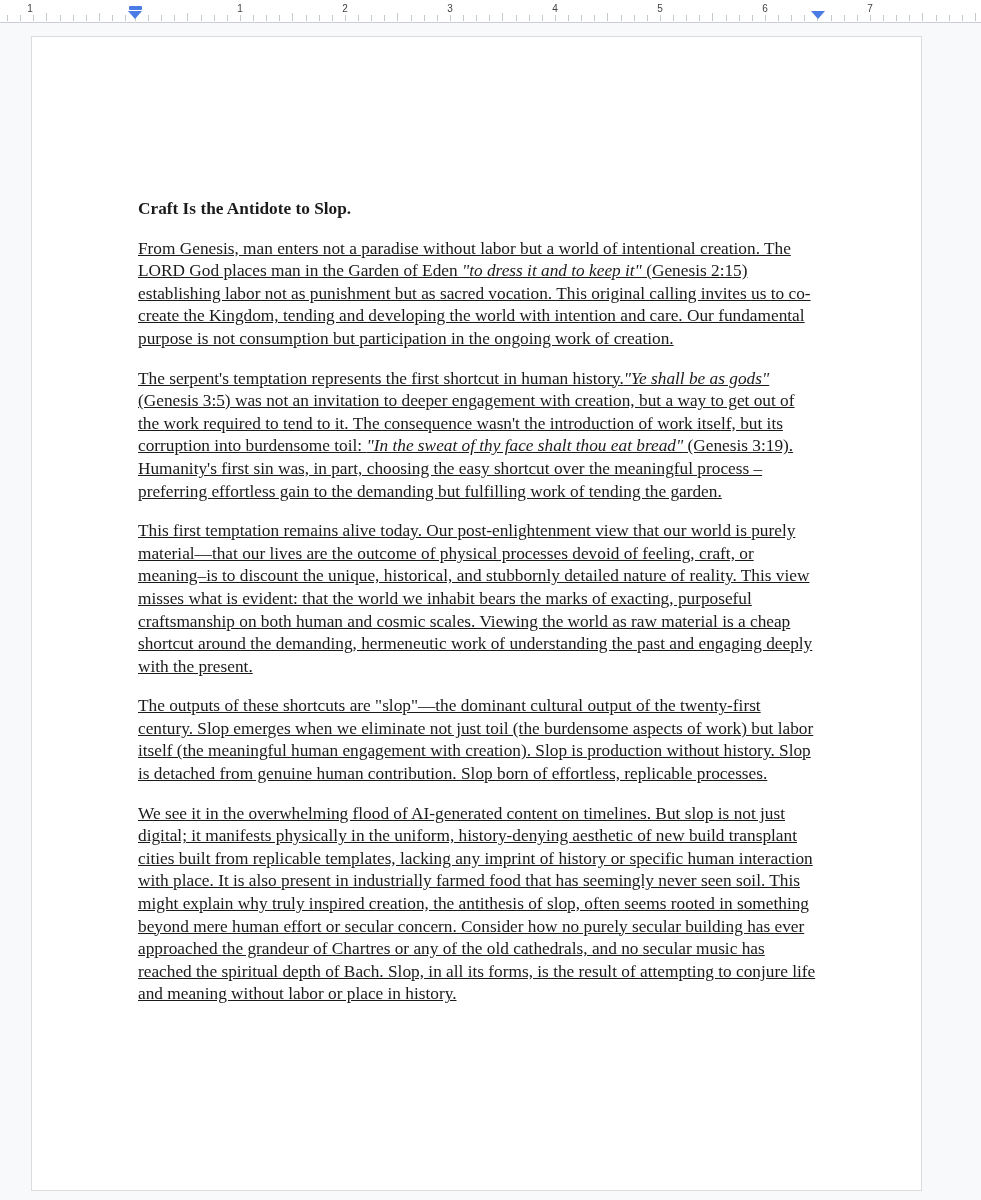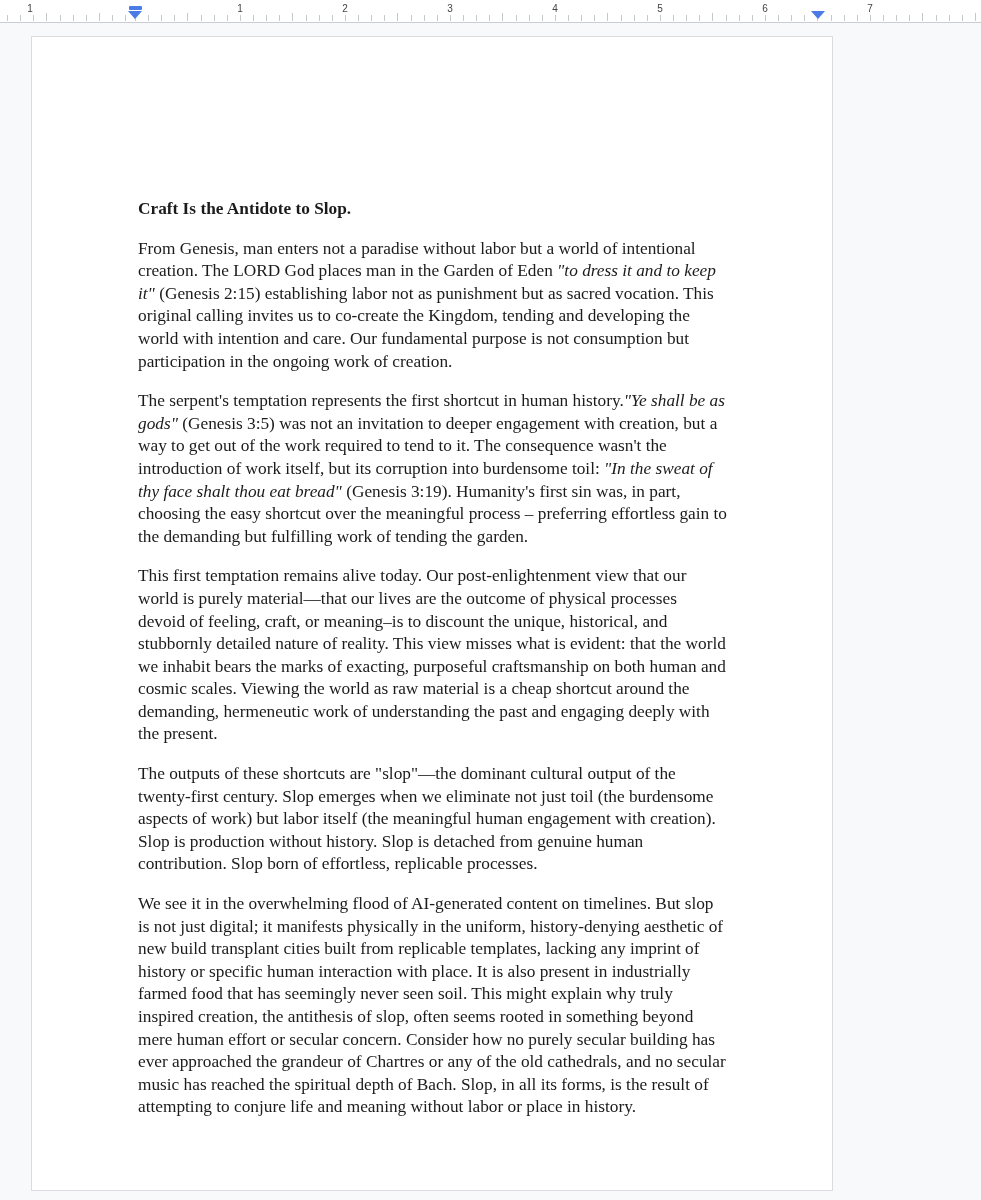--- a/index.html
+++ b/index.html
@@ -72,21 +72,21 @@
     width: 0; height: 0;
     border-left: 7px solid transparent;
     border-right: 7px solid transparent;
     border-top: 8px solid var(--marker-color);
   }
   
   .page {
     position: absolute;
     left: 31px;
     top: 36px;
-    width: 802px;
+    width: 891px;
     height: 1155px;
     background: #ffffff;
     border: 1px solid #dadce0;
     box-sizing: border-box;
   }
   .doc-content {
     padding: 161px 104px 0 106px;
     color: #1b1b1b;
     font-size: 17.3px;
     line-height: 22.6px;
@@ -94,20 +94,21 @@
   }
   .doc-content h1 {
     font-size: 17.3px;
     line-height: 22.6px;
     font-weight: bold;
     margin: 0 0 17px 0;
   }
   .doc-content p {
     margin: 0 0 17px 0;
     text-align: left;
+    text-decoration: underline;
   }
   .doc-content em { font-style: italic; }
 </style>
 </head>
 <body>
 
 <div class="ruler">
   <div class="tick-strip-half"></div>
   <div class="tick-strip"></div>
   <div class="indent-marker left" style="left: 135px;">

